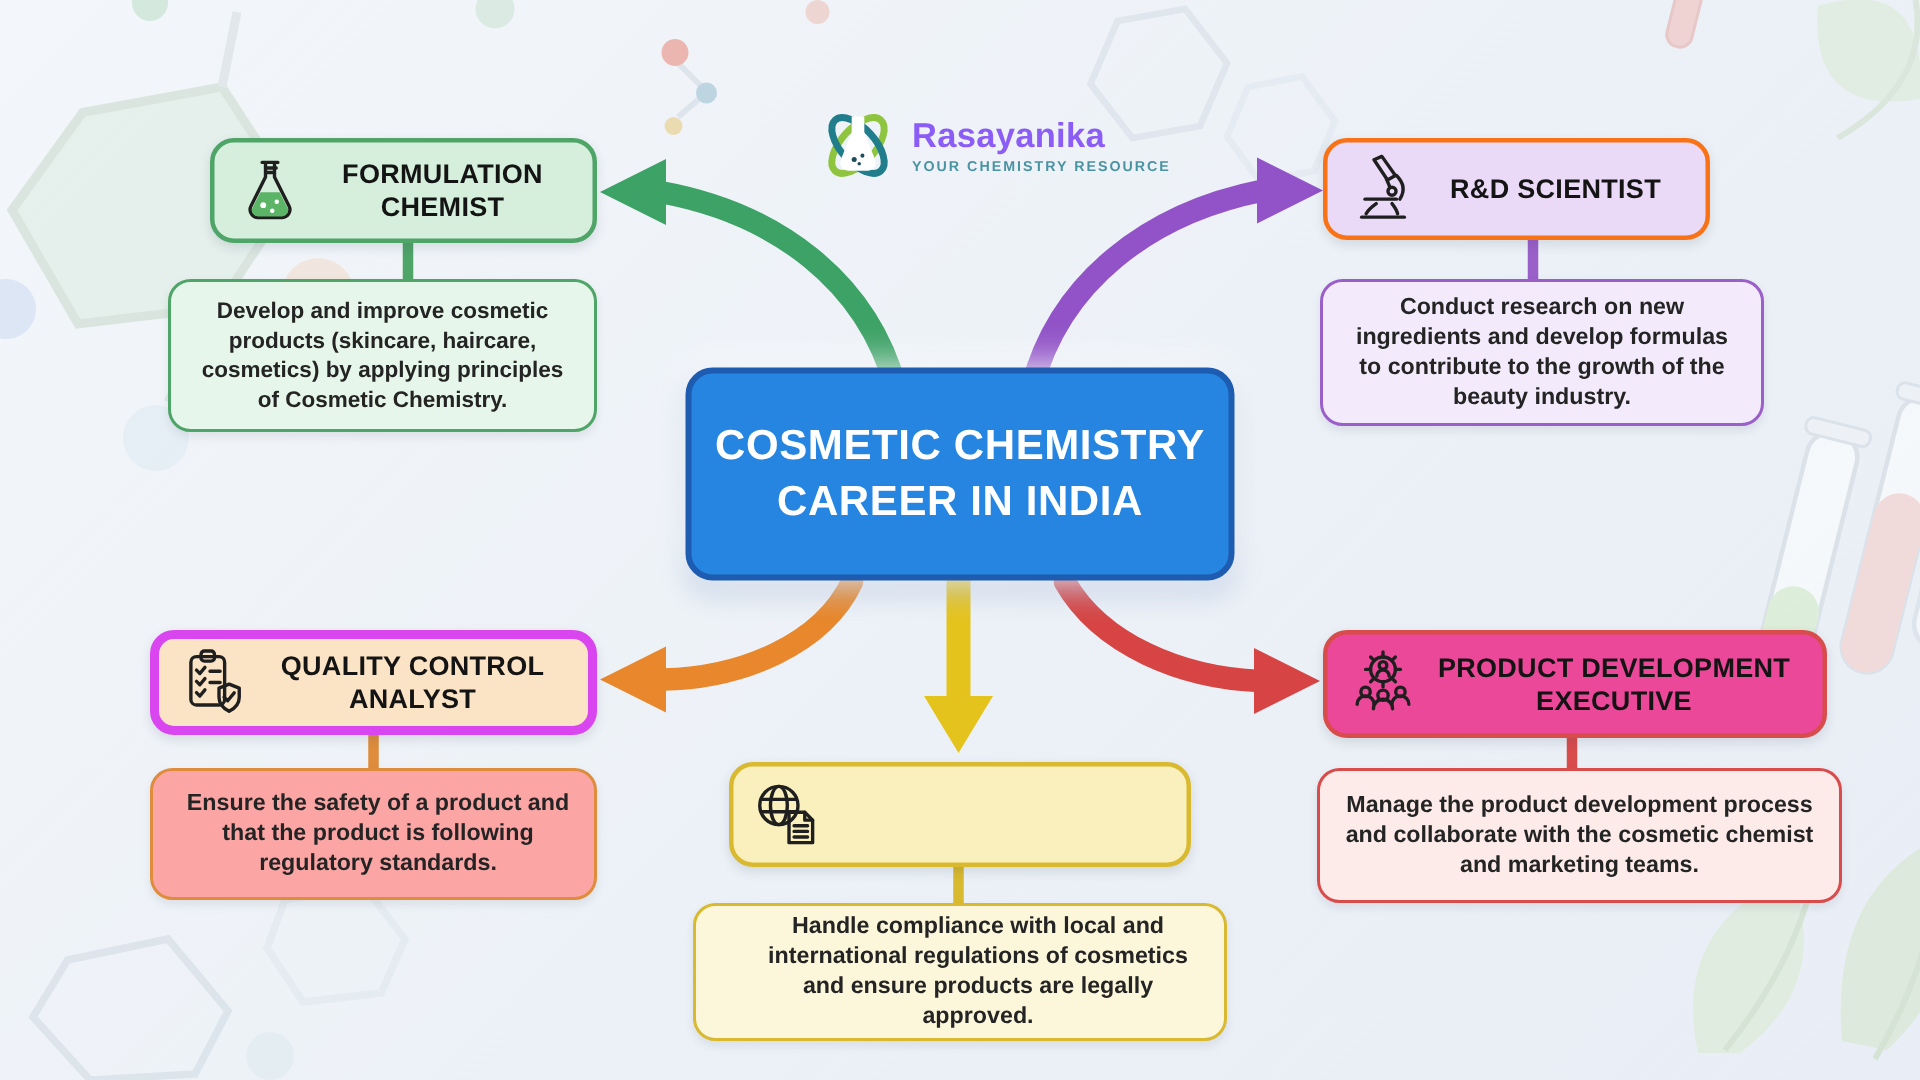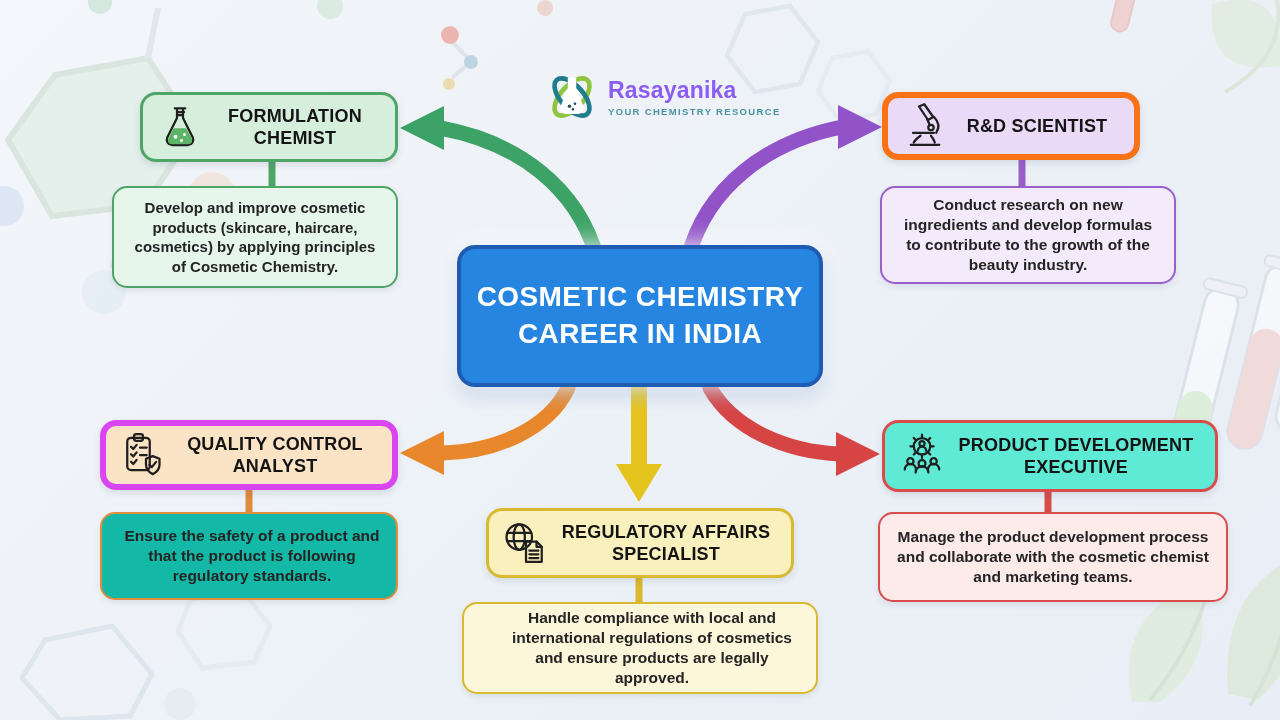--- a/index.html
+++ b/index.html
@@ -35,27 +35,27 @@
   }
   .desc-box {
     position:absolute; display:flex; align-items:center; justify-content:center; text-align:center;
     border-radius:15px; padding:10px 13px;
     font-weight:600; font-size:15.5px; line-height:1.3; color:#242424;
     box-shadow:0 3px 6px rgba(60,70,90,.10);
   }
   
   .fc  { background:#d6efdc; border:3px solid #4fa468; }
   .fcd { background:#e6f6ea; border:2.5px solid #4fa468; font-size:15px; }
-  .rd  { background:#ead9f7; border:6px solid #f97316; }
+  .rd  { background:#ead9f7; border:3px solid #f97316; }
   .rdd { background:#f3ebfb; border:2.5px solid #9a5fc9; }
   .qc  { background:#fbe3c5; border:6px solid #d946ef; }
-  .qcd { background:#14b8a6; border:2.5px solid #df8c3c;padding-left:19px; }
+  .qcd { background:#fca5a5; border:2.5px solid #df8c3c;padding-left:19px; }
   .ra  { background:#faf0bd; border:3px solid #d9b92f; }
   .rad { background:#fcf7da; border:2.5px solid #d9b92f;padding-left:37px; }
-  .pd  { background:#5eead4; border:3px solid #d84c4c; }
+  .pd  { background:#ec4899; border:3px solid #d84c4c; }
   .pdd { background:#fcebe9; border:2.5px solid #d84c4c; }
 
   .pos-fc-t { left:140px; top:92px;  width:258px; height:70px; }
   .pos-fc-d { left:112px; top:186px; width:286px; height:102px; }
   .pos-rd-t { left:882px; top:92px;  width:258px; height:68px; }
   .pos-rd-d { left:880px; top:186px; width:296px; height:98px; }
   .pos-qc-t { left:100px; top:420px; width:298px; height:70px; }
   .pos-qc-d { left:100px; top:512px; width:298px; height:88px; }
   .pos-ra-t { left:486px; top:508px; width:308px; height:70px; }
   .pos-ra-d { left:462px; top:602px; width:356px; height:92px; }
@@ -237,21 +237,20 @@
   <span class="icon">
     <svg viewBox="0 0 64 64">
       <circle class="ic" cx="23" cy="24" r="17"></circle>
       <ellipse class="ic" cx="23" cy="24" rx="7.5" ry="17"></ellipse>
       <path class="ic" d="M7.5 18.5 h31 M7.5 29.5 h31" stroke-width="2.6"></path>
       <path class="ic" d="M32 30 h14 l7 7 v20 h-21 z" fill="#faf0bd"></path>
       <path class="ic" d="M46 30 v7 h7" stroke-width="2.6"></path>
       <path class="ic" d="M36.5 42 h12 M36.5 47 h12 M36.5 52 h12" stroke-width="2.6"></path>
     </svg>
   </span>
-  <span class="t">REGULATORY AFFAIRS SPECIALIST</span>
 </div>
 <div class="desc-box rad pos-ra-d">Handle compliance with local and international regulations of cosmetics and ensure products are legally approved.</div>
 
 <div class="title-box pd pos-pd-t">
   <span class="icon">
     <svg viewBox="0 0 64 64">
       <circle class="ic" cx="32" cy="19" r="11"></circle>
       <path class="ic" d="M32 3.5 v4.5 M32 30 v4.5 M16.5 19 h4.5 M43 19 h4.5 M21 8 l3.2 3.2 M39.8 26.8 l3.2 3.2 M43 8 l-3.2 3.2 M24.2 26.8 L21 30" stroke-width="2.8"></path>
       <circle class="ic" cx="32" cy="15.5" r="3.4" stroke-width="2.6"></circle>
       <path class="ic" d="M26.5 25 a5.5 5.5 0 0 1 11 0" stroke-width="2.6"></path>

